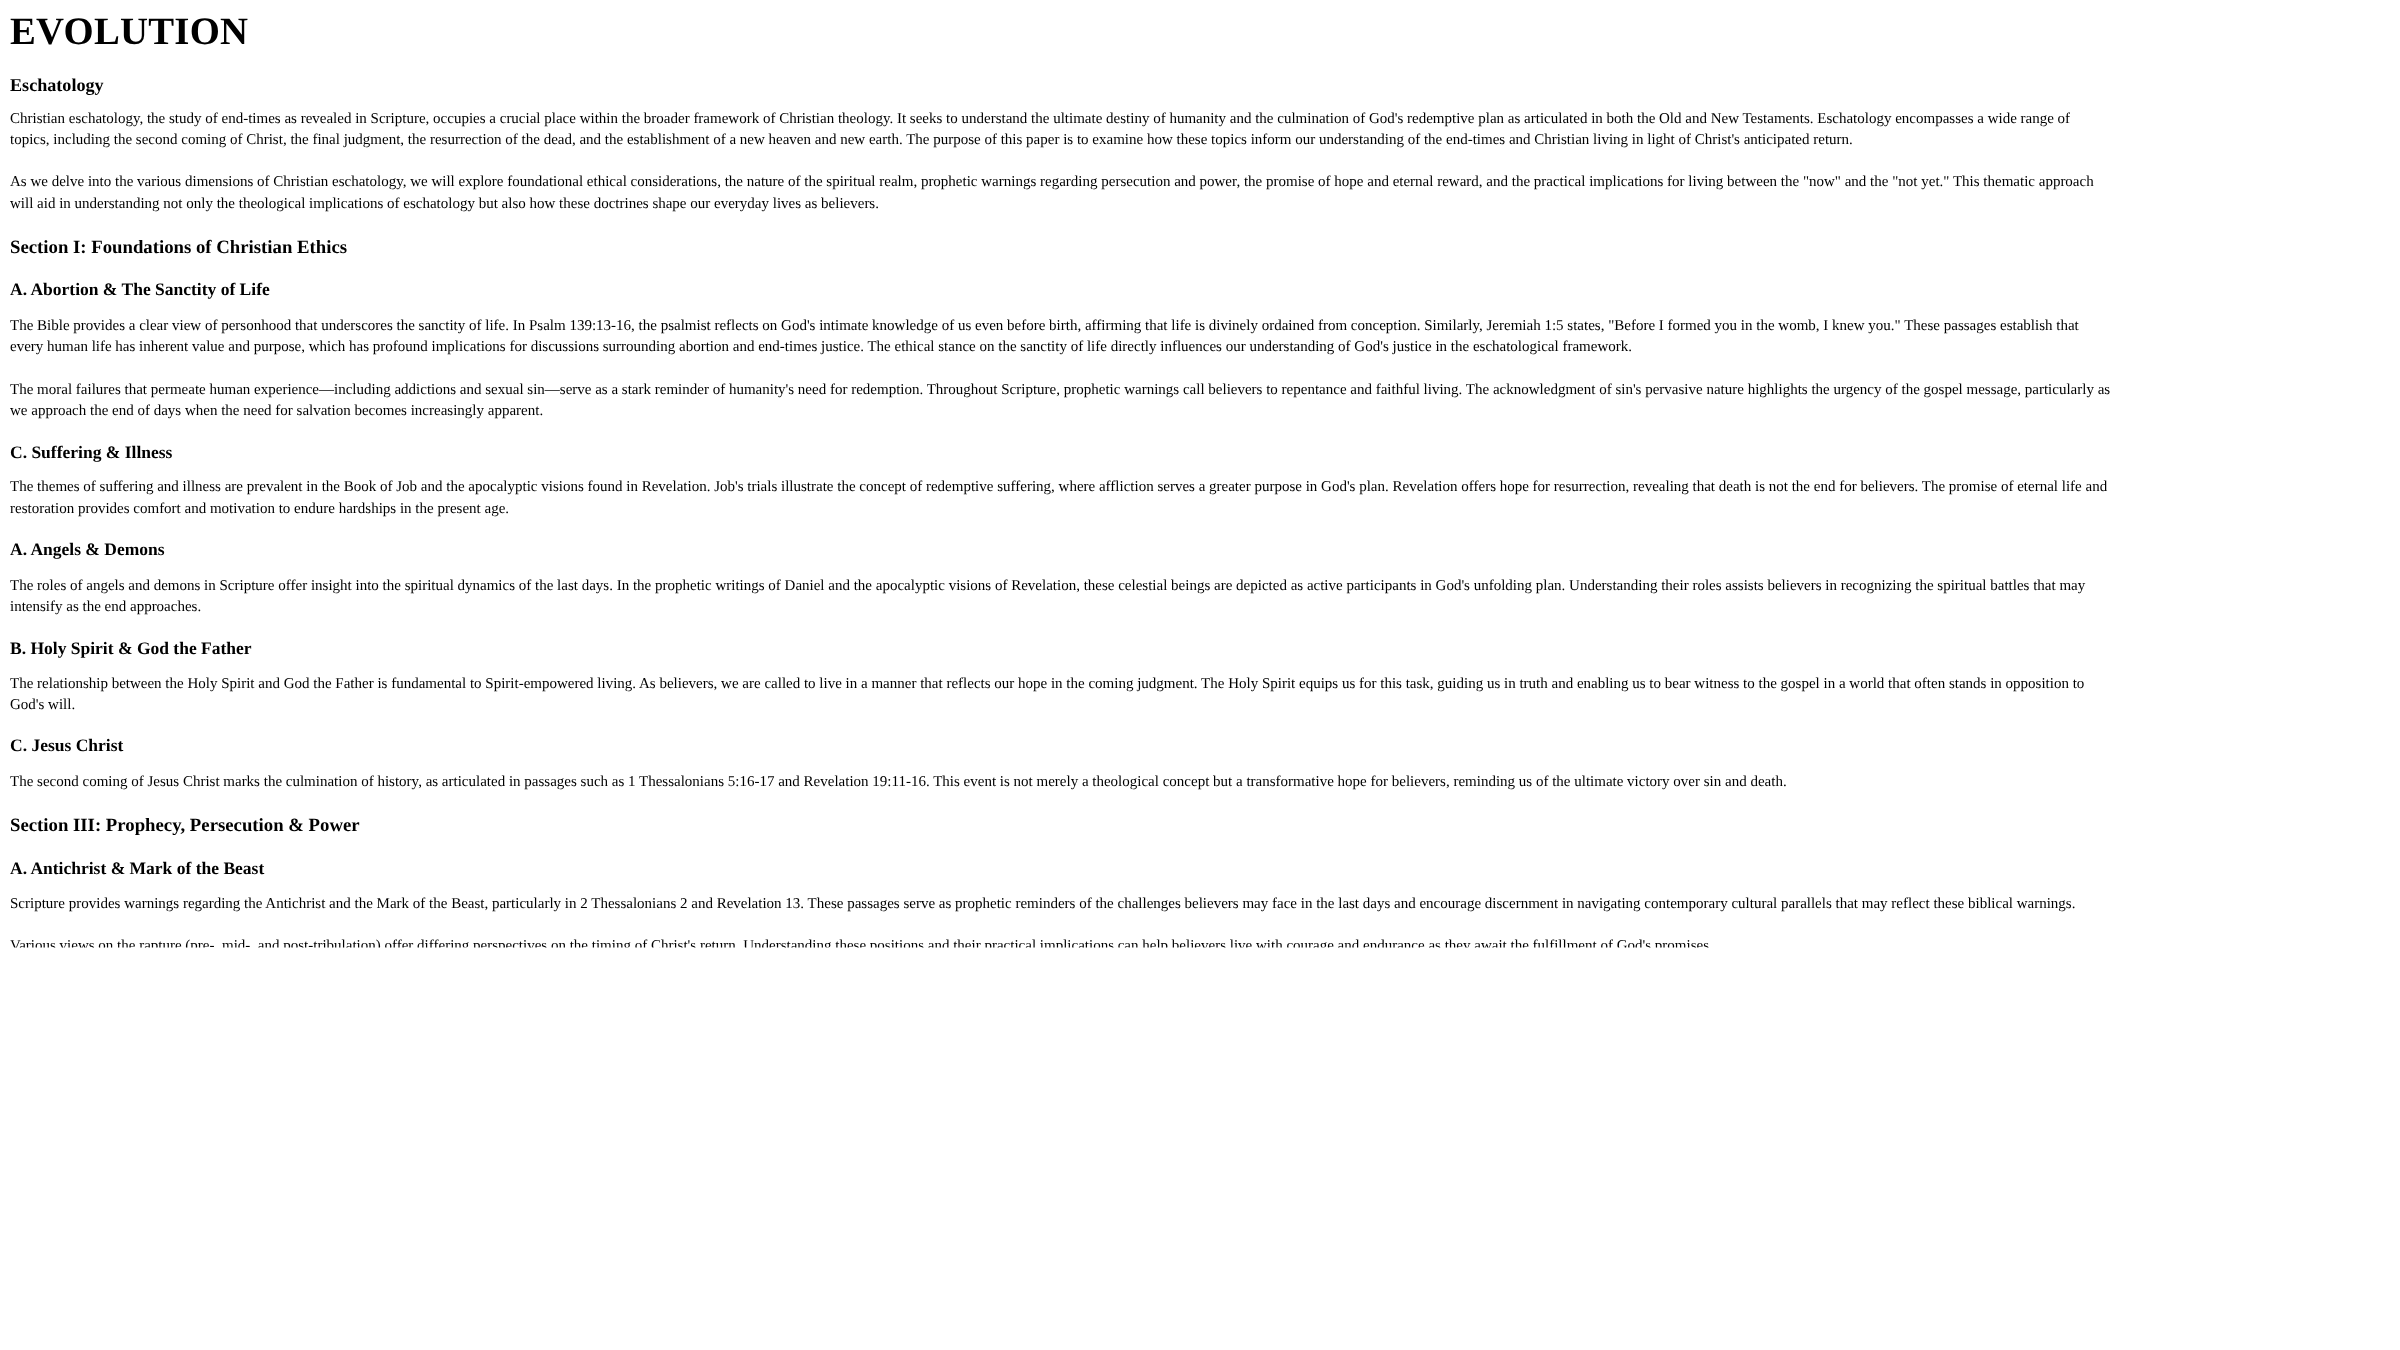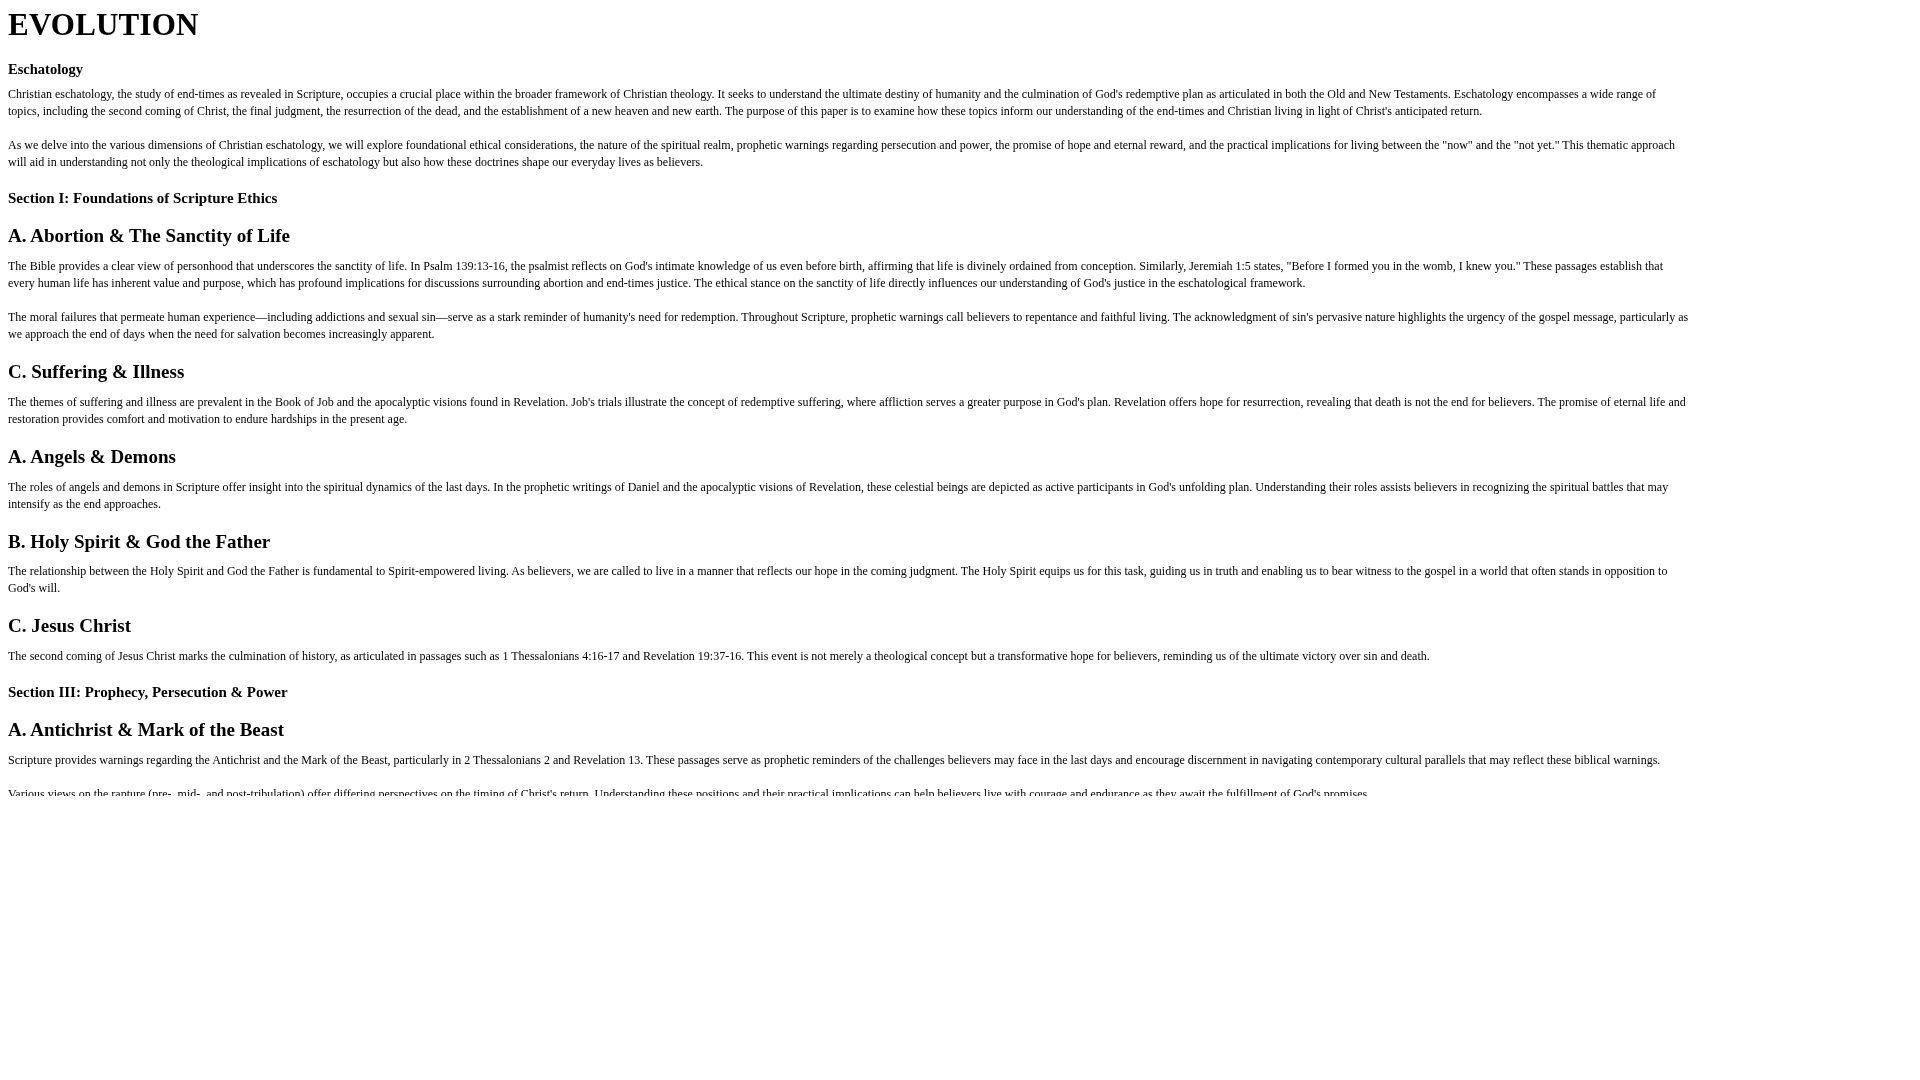--- a/index.html
+++ b/index.html
@@ -32,21 +32,21 @@
     margin: 0 0 8px 0;
     line-height: 1.25;
   }
   .section-head {
     font-size: 15px;
     font-weight: bold;
     margin: 18px 0 10px 0;
     line-height: 1.25;
   }
   .sub-head {
-    font-size: 19px;
+    font-size: 14px;
     font-weight: bold;
     margin: 16px 0 10px 0;
     line-height: 1.25;
   }
   p.body-text {
     font-size: 12px;
     line-height: 1.42;
     margin: 0 0 17px 0;
     text-align: left;
     max-width: 1905px;
@@ -58,30 +58,30 @@
 </style>
 </head>
 <body>
 
 <div class="page">
   <h1 class="doc-title">EVOLUTION</h1>
   <div id="content">
       <div class="h-bold">Eschatology</div>
       <p class="body-text">Christian eschatology, the study of end-times as revealed in Scripture, occupies a crucial place within the broader framework of Christian theology. It seeks to understand the ultimate destiny of humanity and the culmination of God's redemptive plan as articulated in both the Old and New Testaments. Eschatology encompasses a wide range of topics, including the second coming of Christ, the final judgment, the resurrection of the dead, and the establishment of a new heaven and new earth. The purpose of this paper is to examine how these topics inform our understanding of the end-times and Christian living in light of Christ's anticipated return.</p>
       <p class="body-text">As we delve into the various dimensions of Christian eschatology, we will explore foundational ethical considerations, the nature of the spiritual realm, prophetic warnings regarding persecution and power, the promise of hope and eternal reward, and the practical implications for living between the "now" and the "not yet." This thematic approach will aid in understanding not only the theological implications of eschatology but also how these doctrines shape our everyday lives as believers.</p>
-      <div class="section-head">Section I: Foundations of Scripture Ethics</div>
+      <div class="section-head">Section I: Foundations of Christian Ethics</div>
       <div class="sub-head">A. Abortion &amp; The Sanctity of Life</div>
       <p class="body-text">The Bible provides a clear view of personhood that underscores the sanctity of life. In Psalm 139:13-16, the psalmist reflects on God's intimate knowledge of us even before birth, affirming that life is divinely ordained from conception. Similarly, Jeremiah 1:5 states, "Before I formed you in the womb, I knew you." These passages establish that every human life has inherent value and purpose, which has profound implications for discussions surrounding abortion and end-times justice. The ethical stance on the sanctity of life directly influences our understanding of God's justice in the eschatological framework.</p>
       <p class="body-text">The moral failures that permeate human experience—including addictions and sexual sin—serve as a stark reminder of humanity's need for redemption. Throughout Scripture, prophetic warnings call believers to repentance and faithful living. The acknowledgment of sin's pervasive nature highlights the urgency of the gospel message, particularly as we approach the end of days when the need for salvation becomes increasingly apparent.</p>
       <div class="sub-head">C. Suffering &amp; Illness</div>
       <p class="body-text">The themes of suffering and illness are prevalent in the Book of Job and the apocalyptic visions found in Revelation. Job's trials illustrate the concept of redemptive suffering, where affliction serves a greater purpose in God's plan. Revelation offers hope for resurrection, revealing that death is not the end for believers. The promise of eternal life and restoration provides comfort and motivation to endure hardships in the present age.</p>
       <div class="sub-head">A. Angels &amp; Demons</div>
       <p class="body-text">The roles of angels and demons in Scripture offer insight into the spiritual dynamics of the last days. In the prophetic writings of Daniel and the apocalyptic visions of Revelation, these celestial beings are depicted as active participants in God's unfolding plan. Understanding their roles assists believers in recognizing the spiritual battles that may intensify as the end approaches.</p>
       <div class="sub-head">B. Holy Spirit &amp; God the Father</div>
       <p class="body-text">The relationship between the Holy Spirit and God the Father is fundamental to Spirit-empowered living. As believers, we are called to live in a manner that reflects our hope in the coming judgment. The Holy Spirit equips us for this task, guiding us in truth and enabling us to bear witness to the gospel in a world that often stands in opposition to God's will.</p>
       <div class="sub-head">C. Jesus Christ</div>
-      <p class="body-text">The second coming of Jesus Christ marks the culmination of history, as articulated in passages such as 1 Thessalonians 4:16-17 and Revelation 19:37-16. This event is not merely a theological concept but a transformative hope for believers, reminding us of the ultimate victory over sin and death.</p>
+      <p class="body-text">The second coming of Jesus Christ marks the culmination of history, as articulated in passages such as 1 Thessalonians 5:16-17 and Revelation 19:11-16. This event is not merely a theological concept but a transformative hope for believers, reminding us of the ultimate victory over sin and death.</p>
       <div class="section-head">Section III: Prophecy, Persecution &amp; Power</div>
       <div class="sub-head">A. Antichrist &amp; Mark of the Beast</div>
       <p class="body-text">Scripture provides warnings regarding the Antichrist and the Mark of the Beast, particularly in 2 Thessalonians 2 and Revelation 13. These passages serve as prophetic reminders of the challenges believers may face in the last days and encourage discernment in navigating contemporary cultural parallels that may reflect these biblical warnings.</p>
       <p class="body-text clipped">Various views on the rapture (pre-, mid-, and post-tribulation) offer differing perspectives on the timing of Christ's return. Understanding these positions and their practical implications can help believers live with courage and endurance as they await the fulfillment of God's promises.</p>
     </div>
 </div>
 
 </body></html>

